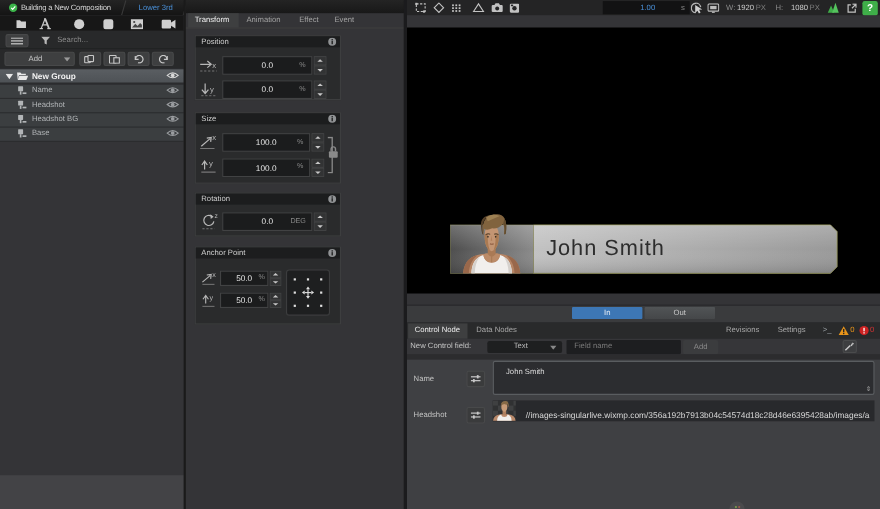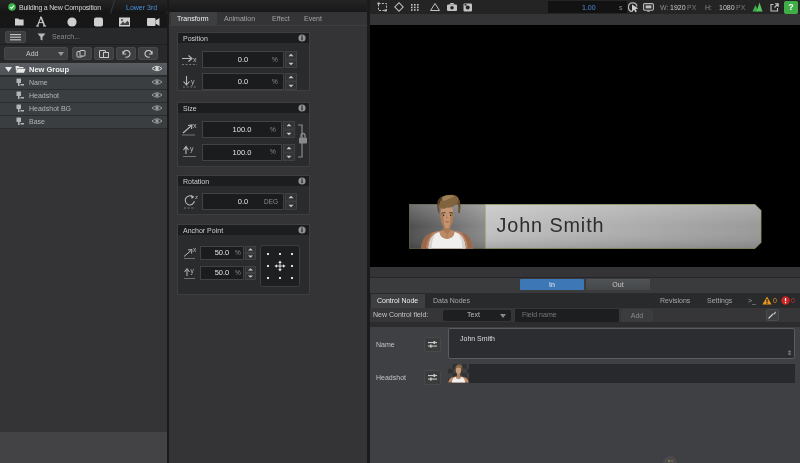--- a/index.html
+++ b/index.html
@@ -531,18 +531,19 @@
         <rect x="14.1" y="14.1" width="4.7" height="4.7"></rect>
   </g>
   <g transform="translate(10.5,11) scale(0.33) translate(-77,-201)">
     <path d="M46 223.5 C47 213.5 53 208.5 63 206.5 L77 205 L91 206.5 C101 208.5 107 213.5 108 223.5 Z" fill="#b9896a"></path>
     <path d="M57 223.5 C57.5 215.5 60 210.5 66 207.5 L68.5 206.5 C69 211 72 213.5 77 213.5 C82 213.5 85 211 85.5 206.5 L88 207.5 C94 210.5 96.5 215.5 97 223.5 Z" fill="#f1efed"></path>
     <path d="M72 197 h10 v8 q-2.5 3 -5 3 q-2.5 0 -5 -3 z" fill="#b0805f"></path>
     <path d="M68.5 185 q0 -8.5 8.5 -8.5 q8.5 0 8.5 8.5 q0 7.5 -3.2 11 q-2.6 2.8 -5.3 2.8 q-2.7 0 -5.3 -2.8 q-3.2 -3.5 -3.2 -11 z" fill="#c79b77"></path>
     <path d="M67.8 186.5 q-2.3 -13.5 7.2 -16.2 q9 -2.6 12.2 3.2 q2.6 4.8 1.2 12.5 l-1.6 0.3 q0.8 -5.5 -0.6 -7.8 q-5 1.4 -9.5 -1.2 q-4.5 2.8 -7.5 2 q-1.2 2.8 -0.6 7 z" fill="#876a46"></path>
   </g>
 </svg>
+<div class="abs" style="left:478px;top:372.5px;color:#d8d8d8;font-size:7.6px;white-space:nowrap;">//images-singularlive.wixmp.com/356a192b7913b04c54574d18c28d46e6395428ab/images/a</div>
 
 <div class="abs" style="left:367px;top:0;width:3px;height:463px;background:#1b1b1d;"></div>
 <div class="abs" style="left:663px;top:456px;width:14px;height:7px;border-radius:7px 7px 0 0;background:#4a4a4c;"></div>
 <div class="abs" style="left:668px;top:460px;width:2px;height:2px;background:#7a9a4a;border-radius:50%;"></div>
 <div class="abs" style="left:671px;top:460px;width:2px;height:2px;background:#9a5a4a;border-radius:50%;"></div>
 </div>
 
 </body></html>

